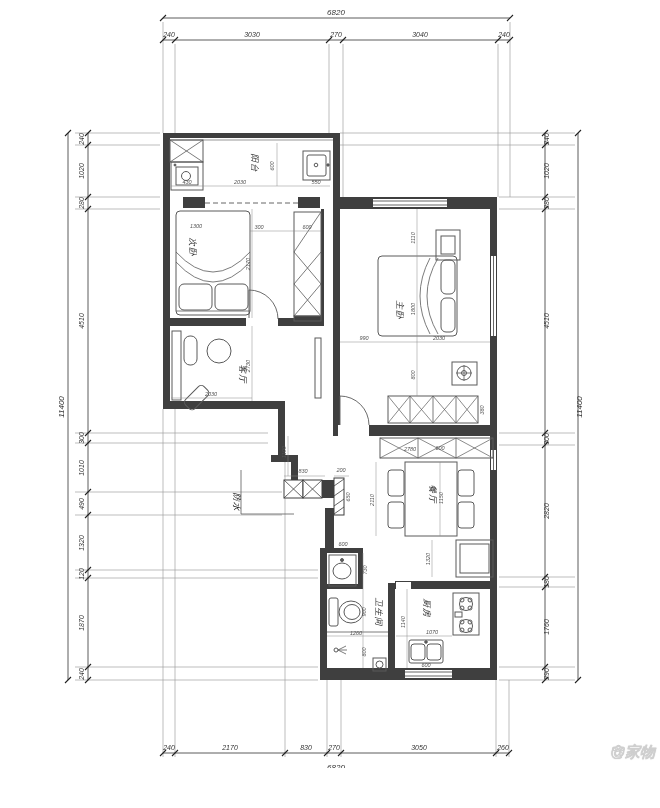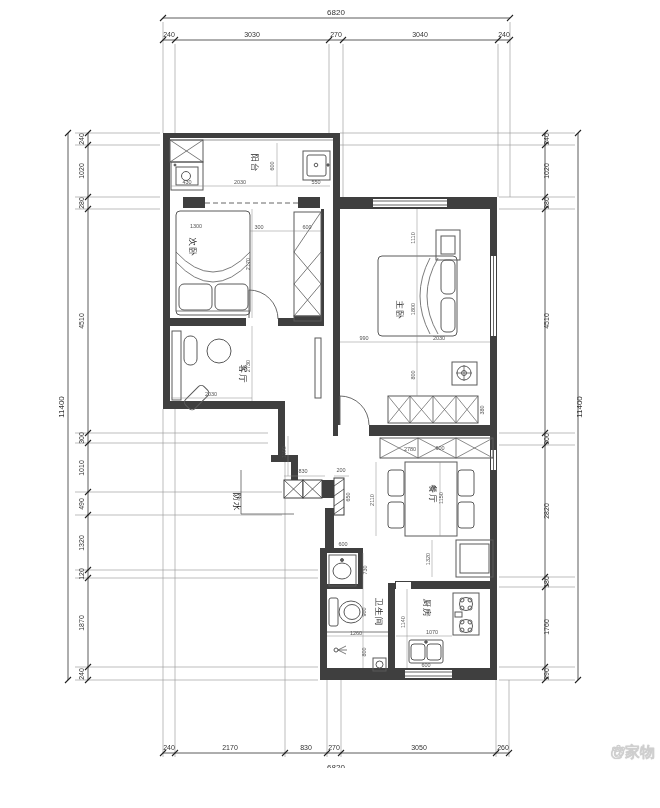--- a/index.html
+++ b/index.html
@@ -1,17 +1,17 @@
 <!DOCTYPE html>
 <html><head>
 <meta charset="utf-8">
 <style>
   html,body{margin:0;padding:0;background:#ffffff;}
   .canvas{position:relative;width:660px;height:768px;background:#fff;overflow:hidden;
-          font-family:"Liberation Sans", sans-serif;}
+          font-family:"Liberation Sans", sans-serif;font-style:italic;}
   svg{position:absolute;left:0;top:0;}
   svg text{font-family:"Liberation Sans", sans-serif;fill:#333;}
   .dimtxt{font-size:7px;}
   .tottxt{font-size:8px;}
   .inttxt{font-size:5.5px;fill:#555;}
   .roomtxt{font-size:8.5px;fill:#222;letter-spacing:1px;}
   .wm{position:absolute;right:5px;bottom:6px;display:flex;align-items:center;gap:3px;
       color:#cfcfcf;font-weight:bold;font-size:15px;
       text-shadow:0 0 1px #bdbdbd;}
 </style>

